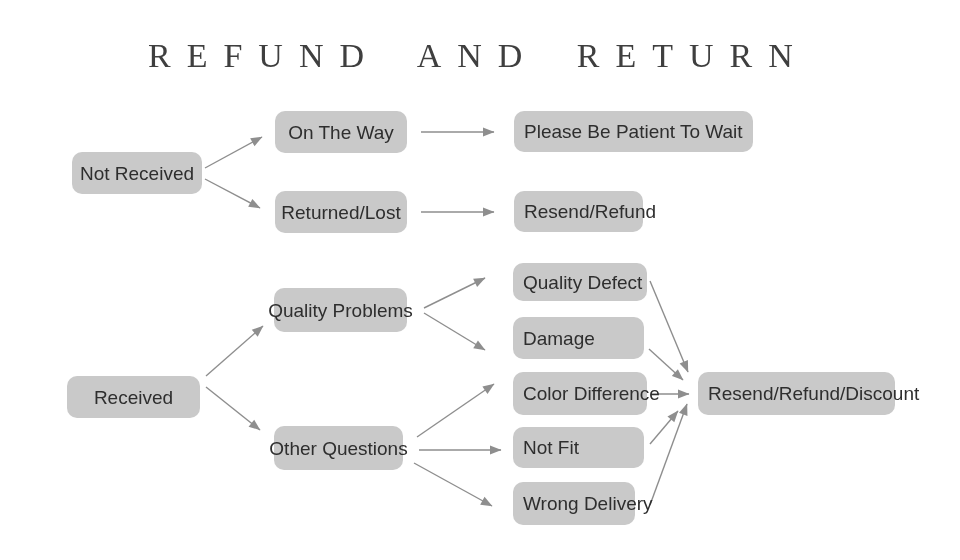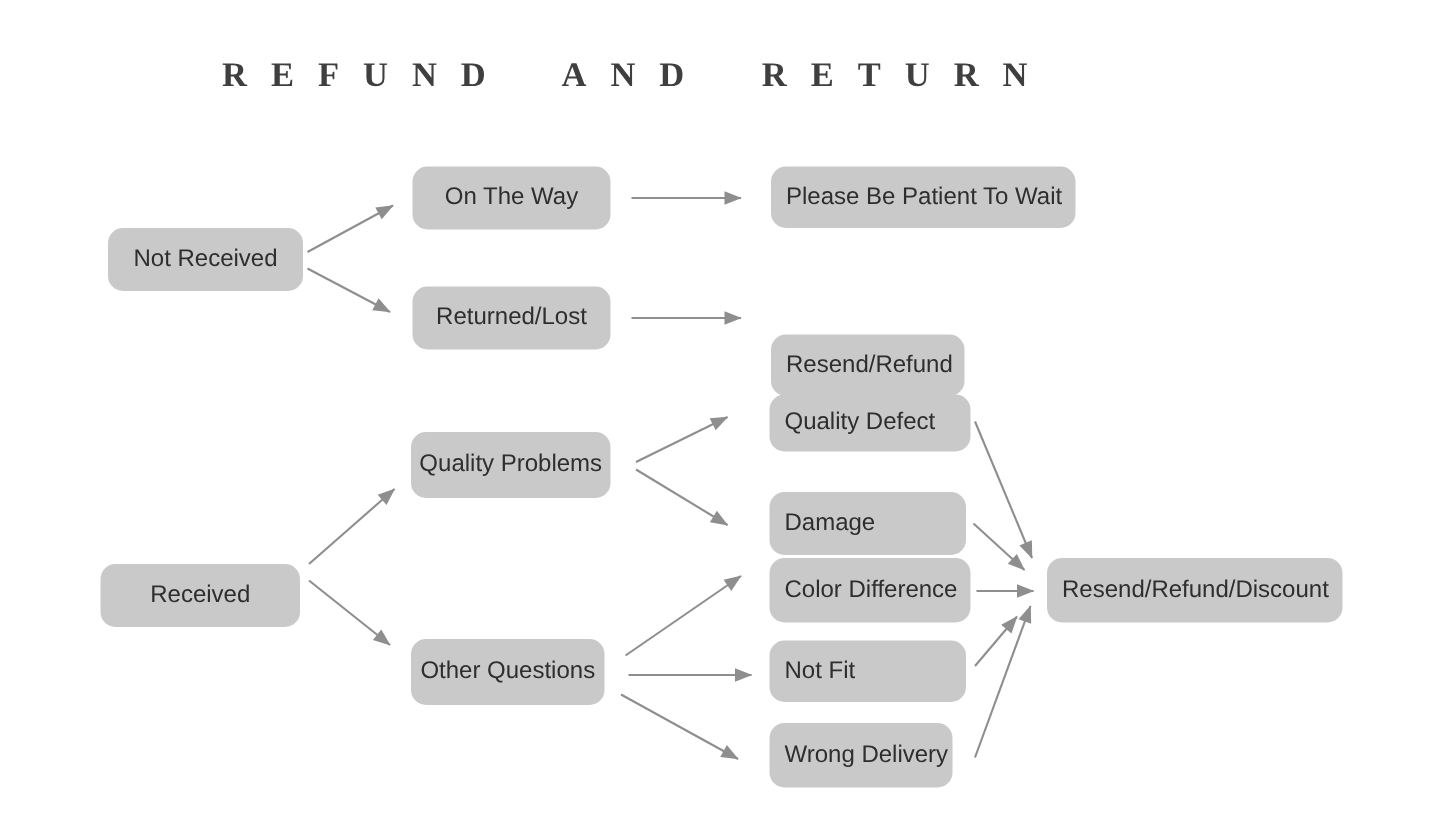--- a/index.html
+++ b/index.html
@@ -17,42 +17,42 @@
     font-family: "Liberation Sans", sans-serif;
   }
   .stage {
     position: relative;
     width: 960px; height: 560px;
   }
   .title {
     position: absolute;
     left: 148px; top: 37px;
     font-family: "Liberation Serif", serif;
-    font-size: 23px;
-    font-weight: 700;
+    font-size: 34px;
+    font-weight: 400;
     letter-spacing: 16px;
     word-spacing: 14px;
     color: var(--title-color);
     white-space: nowrap;
   }
   svg.arrows {
     position: absolute;
     left: 0; top: 0;
     width: 960px; height: 560px;
     pointer-events: none;
   }
   .node {
     position: absolute;
     box-sizing: border-box;
     background: var(--box-fill);
     border-radius: 10px;
     display: flex;
     align-items: center;
     justify-content: center;
-    font-size: 16px;
+    font-size: 19px;
     line-height: 1;
     color: var(--box-text);
     white-space: nowrap;
     text-align: center;
   }
   .node.align-l {
     justify-content: flex-start;
     padding-left: 10px;
   }
 </style>
@@ -85,25 +85,25 @@
         <line x1="651" y1="394" x2="689" y2="394" stroke="#8e8e8e" stroke-width="1.4" marker-end="url(#ah)"></line>
         <line x1="650" y1="444" x2="678" y2="411" stroke="#8e8e8e" stroke-width="1.4" marker-end="url(#ah)"></line>
         <line x1="650" y1="505" x2="687" y2="404" stroke="#8e8e8e" stroke-width="1.4" marker-end="url(#ah)"></line>
       </g>
   </svg>
 
   <div id="node-layer">
       <div class="node" style="left: 72px; top: 152px; width: 130px; height: 42px;">Not Received</div>
       <div class="node" style="left: 275px; top: 111px; width: 132px; height: 42px;">On The Way</div>
       <div class="node" style="left: 275px; top: 191px; width: 132px; height: 42px;">Returned/Lost</div>
-      <div class="node align-l" style="left: 514px; top: 111px; width: 203px; height: 41px;">Please Be Patient To Wait</div>
-      <div class="node align-l" style="left: 514px; top: 191px; width: 129px; height: 41px; margin-top: 32px;">Resend/Refund</div>
+      <div class="node align-l" style="left: 514px; top: 111px; width: 239px; height: 41px;">Please Be Patient To Wait</div>
+      <div class="node align-l" style="left: 514px; top: 191px; width: 129px; height: 41px;">Resend/Refund</div>
       <div class="node" style="left: 67px; top: 360px; width: 133px; height: 42px; margin-top: 16px;">Received</div>
       <div class="node" style="left: 274px; top: 288px; width: 133px; height: 44px;">Quality Problems</div>
       <div class="node" style="left: 274px; top: 426px; width: 129px; height: 44px;">Other Questions</div>
       <div class="node align-l" style="left: 513px; top: 263px; width: 134px; height: 38px;">Quality Defect</div>
-      <div class="node align-l" style="left: 513px; top: 328px; width: 131px; height: 42px;">Damage</div>
+      <div class="node align-l" style="left: 513px; top: 317px; width: 131px; height: 42px;">Damage</div>
       <div class="node align-l" style="left: 513px; top: 372px; width: 134px; height: 43px;">Color Difference</div>
       <div class="node align-l" style="left: 513px; top: 427px; width: 131px; height: 41px;">Not Fit</div>
       <div class="node align-l" style="left: 513px; top: 482px; width: 122px; height: 43px;">Wrong Delivery</div>
       <div class="node align-l" style="left: 698px; top: 372px; width: 197px; height: 43px;">Resend/Refund/Discount</div>
     </div>
 </div>
 
 </body></html>

